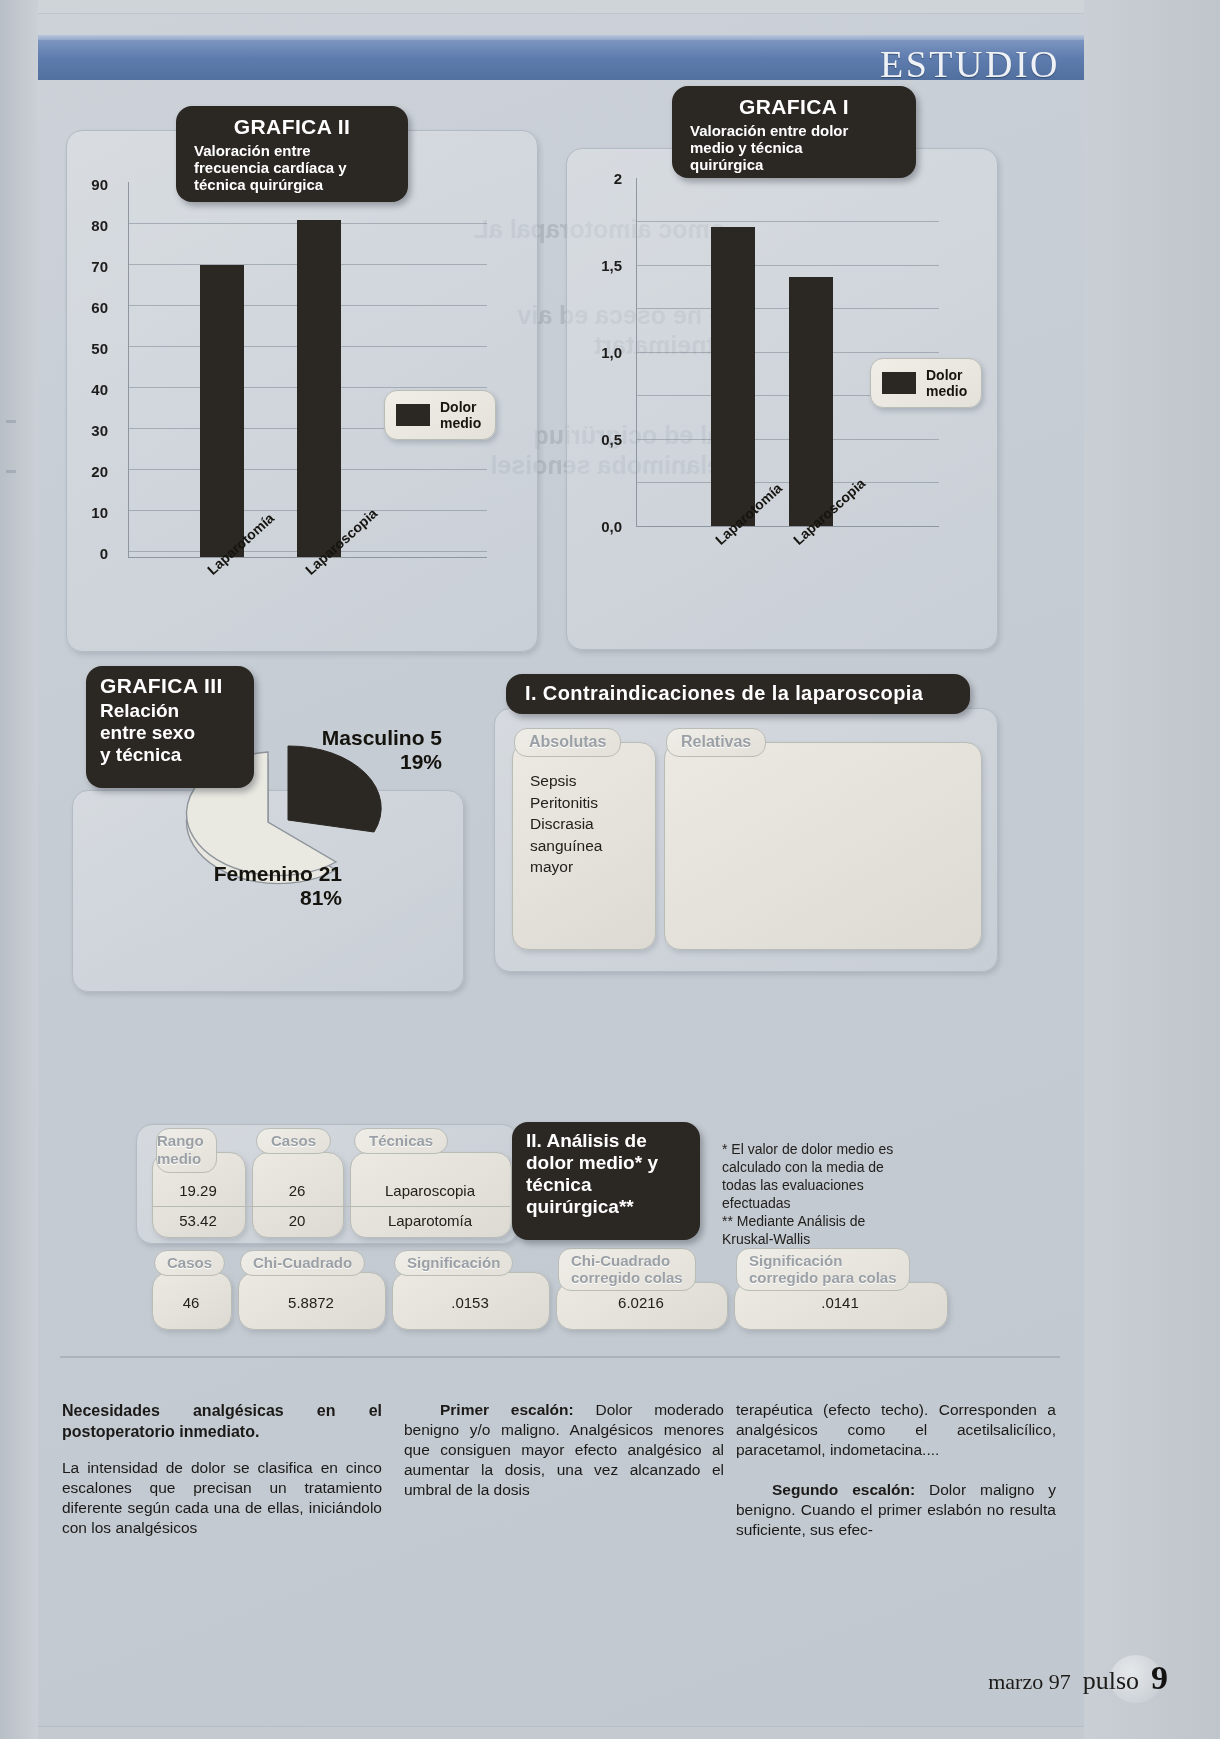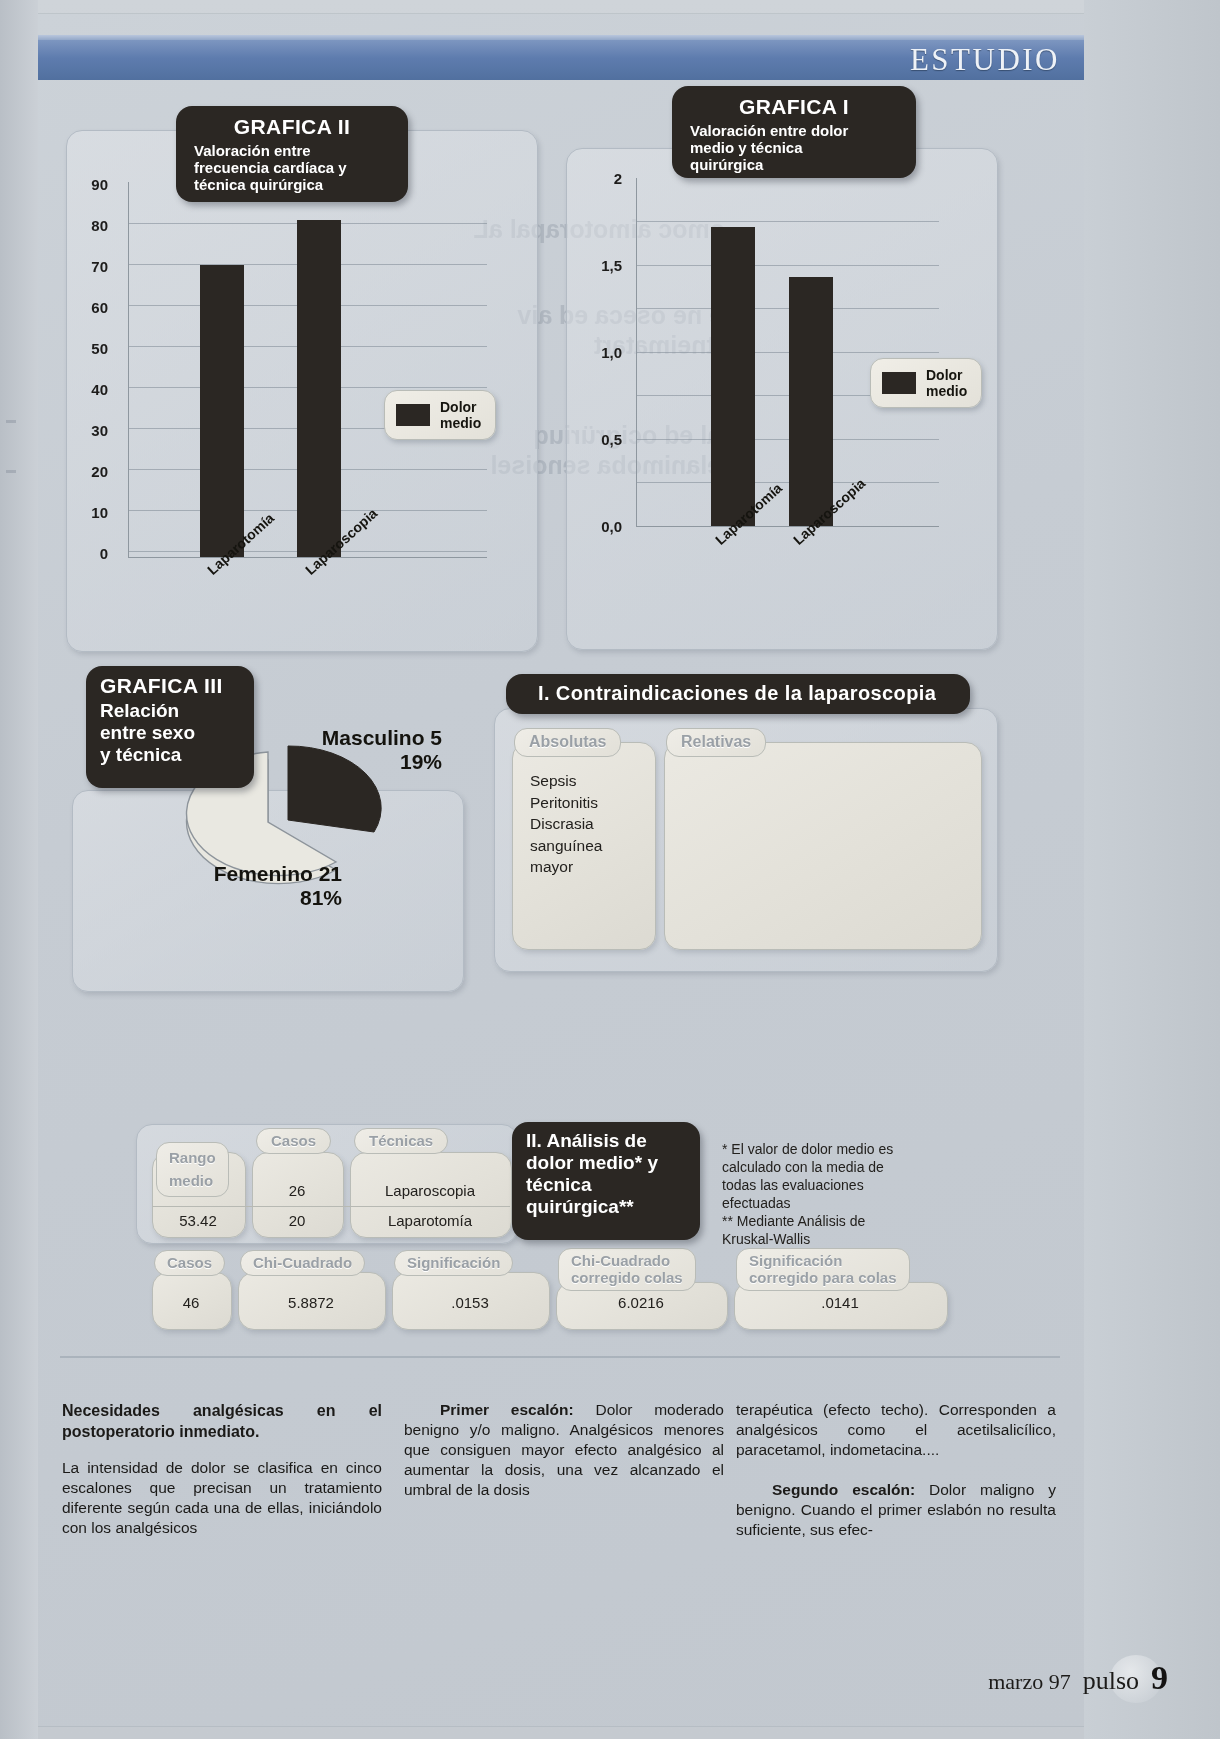--- a/index.html
+++ b/index.html
@@ -38,21 +38,21 @@
     position:absolute;left:38px;top:40px;width:1046px;height:40px;
     background:linear-gradient(180deg,#7d96c0 0%,#5e7cae 45%,#51709f 100%);
   }
   #headband .rule{
     position:absolute;left:0;top:-5px;width:100%;height:5px;
     background:linear-gradient(180deg,#b9c6dc,#93a8c9);
   }
   #estudio{
     position:absolute;right:24px;top:2px;
     font-family:"Liberation Serif",serif;
-    font-size:31px;letter-spacing:2.5px;color:#eef2f7;
+    font-size:38px;letter-spacing:2.5px;color:#eef2f7;
     text-shadow:0 1px 1px rgba(30,45,70,.55);
   }
 
   
   .panel{
     position:absolute;
     background:linear-gradient(150deg,rgba(226,229,233,.55),rgba(205,211,218,.45));
     border:1px solid #b3bbc4;
     border-radius:16px;
     box-shadow:2px 3px 5px rgba(90,100,112,.22);
@@ -274,21 +274,21 @@
       <span>19%</span>
     </div>
     <div class="pielab" style="left:52px;top:162px;width:200px;">
       <span>Femenino 21</span><br>
       <span>81%</span>
     </div>
   </div>
 
   <div class="panel" style="left:494px;top:708px;width:502px;height:262px;"></div>
 
-  <div class="badge" style="left:506px;top:674px;width:464px;height:40px;padding:8px 32px;">
+  <div class="badge" style="left:506px;top:674px;width:464px;height:40px;padding:8px 19px;">
     <div class="bt" style="font-size:20px;">I. Contraindicaciones de la laparoscopia</div>
   </div>
 
   <div class="panel cream" style="left:512px;top:742px;width:142px;height:206px;"></div>
   <div class="tag" style="left:514px;top:728px;">Absolutas</div>
   <div class="listtxt" style="left:530px;top:770px;width:120px;">
     <div>Sepsis</div>
     <div>Peritonitis</div>
     <div>Discrasia</div>
     <div>sanguínea</div>
@@ -308,21 +308,21 @@
   <div class="listtxt" style="left:722px;top:1140px;width:250px;font-size:14px;line-height:18px;white-space:pre-line;">* El valor de dolor medio es
 calculado con la media de
 todas las evaluaciones
 efectuadas
 ** Mediante Análisis de
 Kruskal-Wallis</div>
 
   <div class="panel" style="left:136px;top:1124px;width:380px;height:118px;"></div>
 
   <div class="panel cream" style="left:152px;top:1152px;width:92px;height:84px;"></div>
-  <div class="tag" style="left:156px;top:1128px;padding:3px 12px 4px 12px;font-size:15px;line-height:23px;white-space:pre-line;margin-top:14px;">Rango
+  <div class="tag" style="left:156px;top:1128px;padding:3px 12px 4px 0;font-size:15px;line-height:18px;white-space:pre-line;">Rango
 medio</div>
 
   <div class="panel cream" style="left:252px;top:1152px;width:90px;height:84px;"></div>
   <div class="tag" style="left:256px;top:1128px;padding:3px 14px 4px 14px;font-size:15px;">Casos</div>
 
   <div class="panel cream" style="left:350px;top:1152px;width:160px;height:84px;"></div>
   <div class="tag" style="left:354px;top:1128px;padding:3px 14px 4px 14px;font-size:15px;">Técnicas</div>
 
   <div class="cellnum" style="left:152px;top:1182px;width:92px;">19.29</div>
   <div class="cellnum" style="left:252px;top:1182px;width:90px;">26</div>

